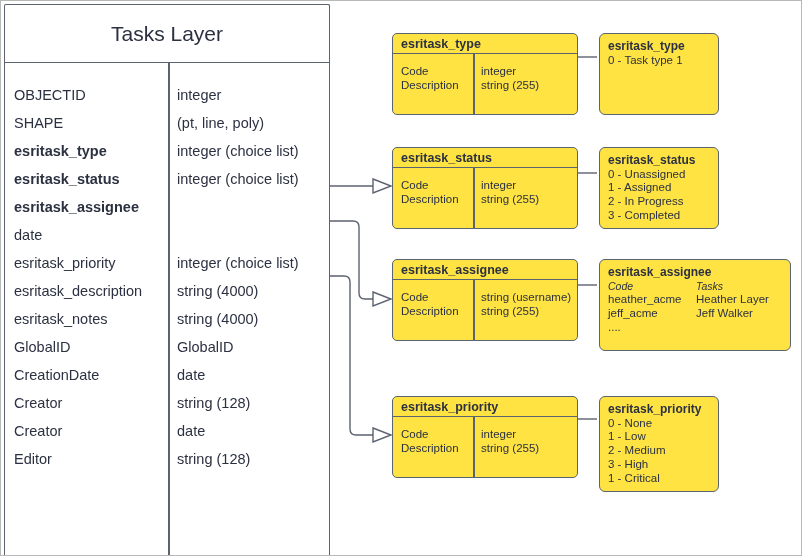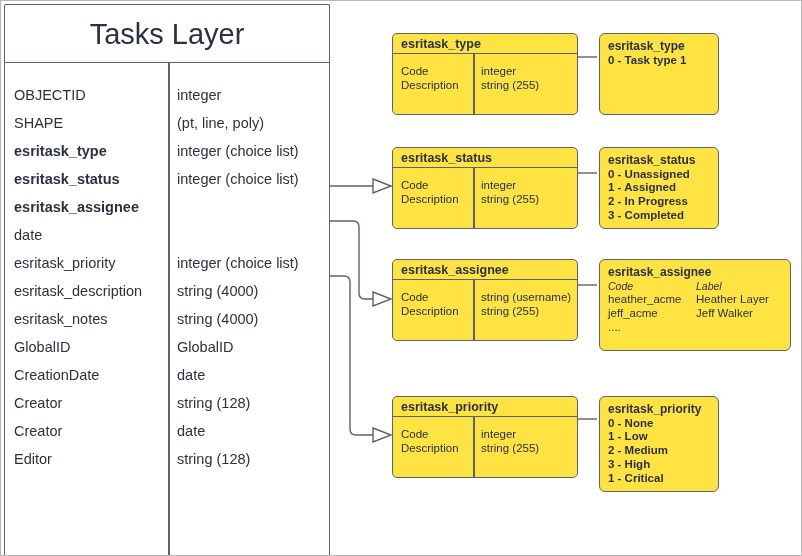--- a/index.html
+++ b/index.html
@@ -31,21 +31,21 @@
     background: #ffffff;
     border: 1.6px solid #5b6270;
     border-bottom: none;
     box-sizing: border-box;
     border-radius: 2px;
   }
   .entity-title {
     height: 58px;
     line-height: 58px;
     text-align: center;
-    font-size: 29px;
+    font-size: 21px;
     color: #2b3141;
     border-bottom: 1.6px solid #5b6270;
     box-sizing: border-box;
   }
   .entity-body {
     position: relative;
     height: calc(100% - 58px);
   }
   .col-divider {
     position: absolute;
@@ -133,21 +133,21 @@
     color: #2b3141;
     padding: 6px 8px 6px 8px;
     font-size: 11.5px;
     line-height: 13.7px;
   }
   .dbox-title {
     font-weight: bold;
     font-size: 12px;
     white-space: nowrap;
   }
-  .dbox-line { white-space: nowrap; font-weight: bold; }
+  .dbox-line { white-space: nowrap; }
   .dbox-cols {
     display: flex;
   }
   .dbox-col { }
   .dbox-col.code { width: 88px; }
   .dbox-hdr { font-style: italic; font-size: 10.5px; }
 
   
   #connectors {
     position: absolute;
@@ -332,21 +332,21 @@
     <div class="dbox-line">0 - Unassigned</div>
     <div class="dbox-line">1 - Assigned</div>
     <div class="dbox-line">2 - In Progress</div>
     <div class="dbox-line">3 - Completed</div>
   </div>
 
   <div class="dbox" style="left:598px; top:258px; width:192px; height:92px;">
     <div class="dbox-title">esritask_assignee</div>
     <div class="dbox-cols">
       <div class="dbox-col code dbox-hdr">Code</div>
-      <div class="dbox-col dbox-hdr">Label</div>
+      <div class="dbox-col dbox-hdr">Tasks</div>
     </div>
     <div class="dbox-cols">
       <div class="dbox-col code">heather_acme</div>
       <div class="dbox-col">Heather Layer</div>
     </div>
     <div class="dbox-cols">
       <div class="dbox-col code">jeff_acme</div>
       <div class="dbox-col">Jeff Walker</div>
     </div>
     <div class="dbox-cols">

